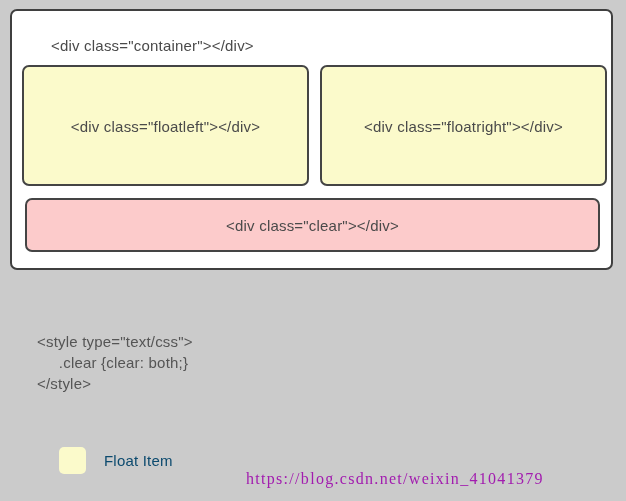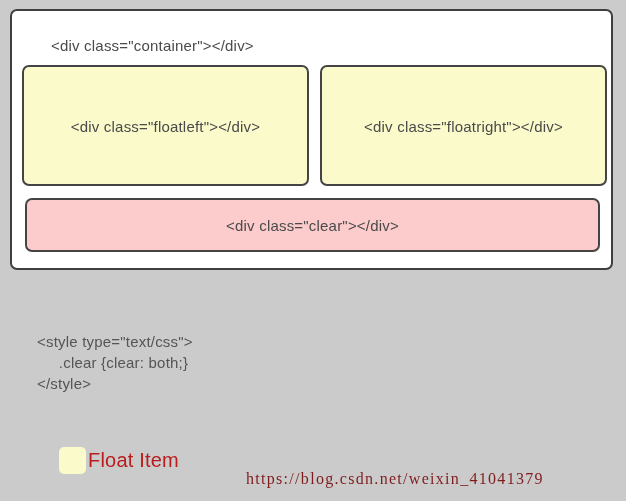--- a/index.html
+++ b/index.html
@@ -127,36 +127,36 @@
   .legend-swatch {
     width: 27px;
     height: 27px;
     border-radius: 5px;
     flex: 0 0 auto;
   }
   .legend-swatch.float { background: #fbfacb; }
   .legend-swatch.clear { background: #fccbcb; }
 
   .legend-text {
-    margin-left: 2px;
-    font-size: 20px;
-    color: #b91c1c;
+    margin-left: 18px;
+    font-size: 15px;
+    color: #0c4a6e;
     white-space: nowrap;
     letter-spacing: 0.2px;
   }
 
   
   #watermark {
     position: absolute;
     left: 246px;
     top: 470px;
     font-family: "Liberation Serif", serif;
     font-size: 16px;
     letter-spacing: 1.3px;
-    color: #7f1d1d;
+    color: #a21caf;
     white-space: nowrap;
     pointer-events: none;
   }
 </style>
 </head>
 <body>
 
 <div id="container-box">
 
   <div id="container-label">&lt;div class="container"&gt;&lt;/div&gt;</div>

